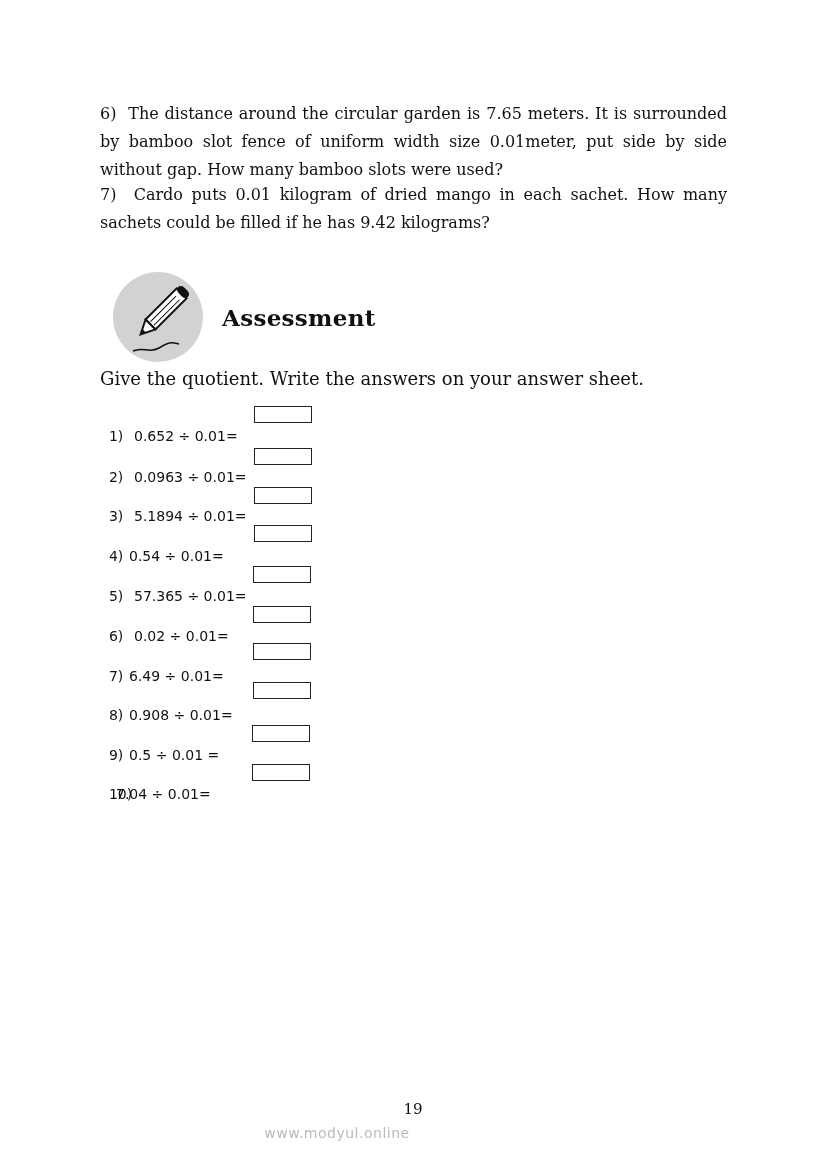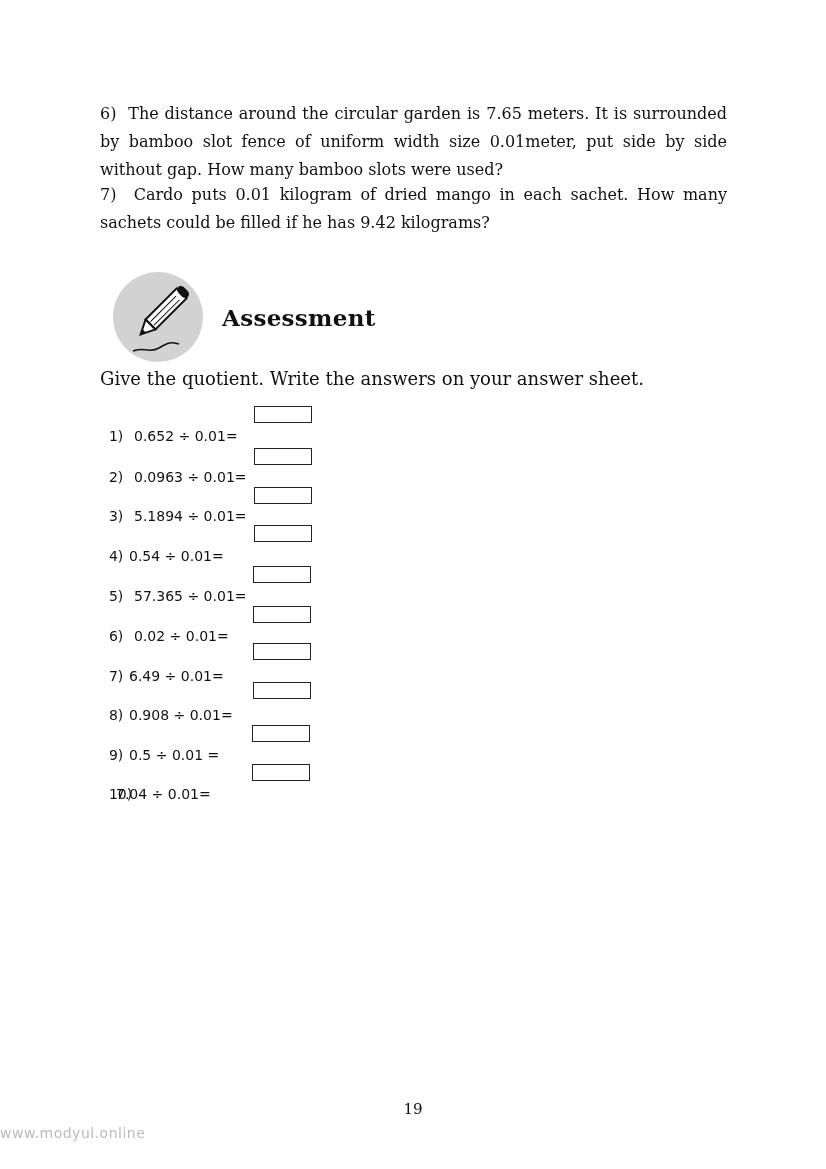--- a/index.html
+++ b/index.html
@@ -9,21 +9,21 @@
     .para { position: absolute; left: 100px; width: 627px; font-size: 16px; line-height: 28px; text-align: justify; text-align-last: left; }
     .p6 { top: 100px; }
     .p7 { top: 181px; }
     .icon-circle { position: absolute; left: 113px; top: 272px; width: 90px; height: 90px; border-radius: 50%; background: #d2d2d2; }
     .icon-circle svg { position: absolute; left: 0; top: 0; }
     .heading { position: absolute; left: 222px; top: 304px; font-size: 23px; font-weight: bold; letter-spacing: 0.3px; }
     .instructions { position: absolute; left: 100px; top: 368px; font-size: 18px; }
     .item { position: absolute; left: 100px; font-size: 14px; height: 20px; line-height: 20px; white-space: pre; }
     .box { position: absolute; width: 58px; height: 17px; border: 1px solid #222; box-sizing: border-box; background: #fff; }
     .page-number { position: absolute; left: 0; width: 826px; top: 1083px; text-align: center; font-size: 15px; margin-top: 17px; }
-    .watermark { position: absolute; left: 0; width: 674px; top: 1125px; font-size: 14px; color: #bbbbbb; letter-spacing: 0.5px; }
+    .watermark { position: absolute; left: 0; width: 674px; top: 1125px; text-align: center; font-size: 14px; color: #bbbbbb; letter-spacing: 0.5px; }
   </style>
 </head>
 <body>
 
 <div class="para p6 serif">
   <span>6)</span>&nbsp; <span>The distance around the circular garden is 7.65 meters. It is surrounded by bamboo slot fence of uniform width size 0.01meter, put side by side without gap. How many bamboo slots were used?</span>
 </div>
 <div class="para p7 serif">
   <span>7)</span>&nbsp; <span>Cardo puts 0.01 kilogram of dried mango in each sachet. How many sachets could be filled if he has 9.42 kilograms?</span>
 </div>

